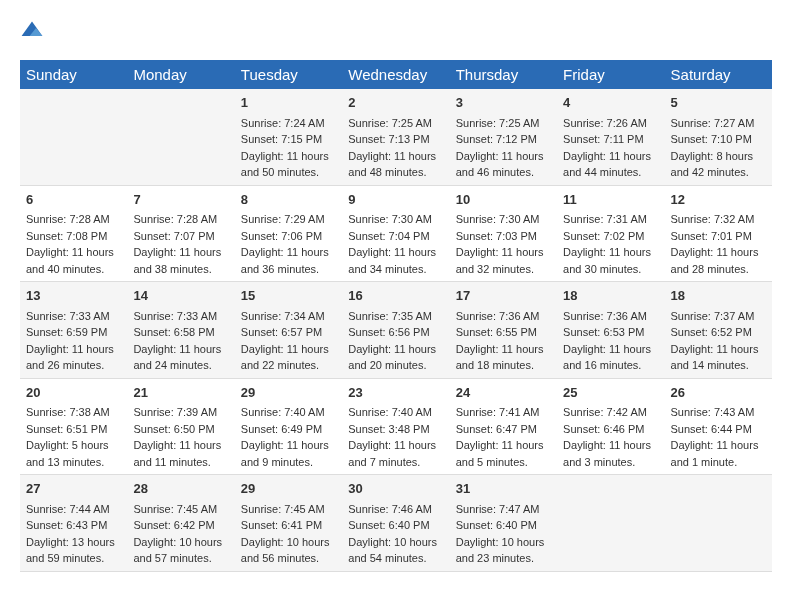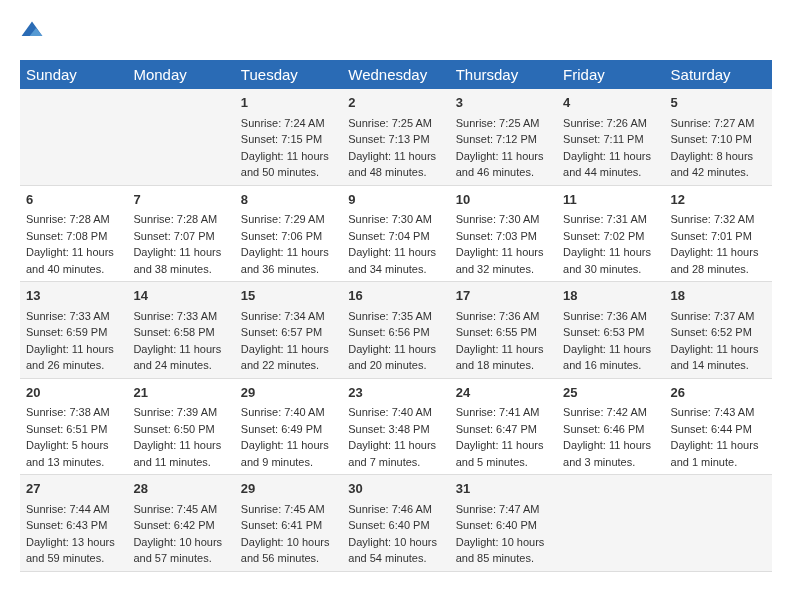--- a/index.html
+++ b/index.html
@@ -158,18 +158,18 @@
         <td><span class="day-num">23</span><span>Sunrise: 7:40 AM</span><br><span>Sunset: 3:48 PM</span><br><span>Daylight: 11 hours and 7 minutes.</span></td>
         <td><span class="day-num">24</span><span>Sunrise: 7:41 AM</span><br><span>Sunset: 6:47 PM</span><br><span>Daylight: 11 hours and 5 minutes.</span></td>
         <td><span class="day-num">25</span><span>Sunrise: 7:42 AM</span><br><span>Sunset: 6:46 PM</span><br><span>Daylight: 11 hours and 3 minutes.</span></td>
         <td><span class="day-num">26</span><span>Sunrise: 7:43 AM</span><br><span>Sunset: 6:44 PM</span><br><span>Daylight: 11 hours and 1 minute.</span></td>
       </tr>
       <tr>
         <td><span class="day-num">27</span><span>Sunrise: 7:44 AM</span><br><span>Sunset: 6:43 PM</span><br><span>Daylight: 13 hours and 59 minutes.</span></td>
         <td><span class="day-num">28</span><span>Sunrise: 7:45 AM</span><br><span>Sunset: 6:42 PM</span><br><span>Daylight: 10 hours and 57 minutes.</span></td>
         <td><span class="day-num">29</span><span>Sunrise: 7:45 AM</span><br><span>Sunset: 6:41 PM</span><br><span>Daylight: 10 hours and 56 minutes.</span></td>
         <td><span class="day-num">30</span><span>Sunrise: 7:46 AM</span><br><span>Sunset: 6:40 PM</span><br><span>Daylight: 10 hours and 54 minutes.</span></td>
-        <td><span class="day-num">31</span><span>Sunrise: 7:47 AM</span><br><span>Sunset: 6:40 PM</span><br><span>Daylight: 10 hours and 85 minutes.</span></td>
+        <td><span class="day-num">31</span><span>Sunrise: 7:47 AM</span><br><span>Sunset: 6:40 PM</span><br><span>Daylight: 10 hours and 23 minutes.</span></td>
         <td class="empty"></td>
         <td class="empty"></td>
       </tr>
     </tbody>
 </table>
 
 </body></html>

